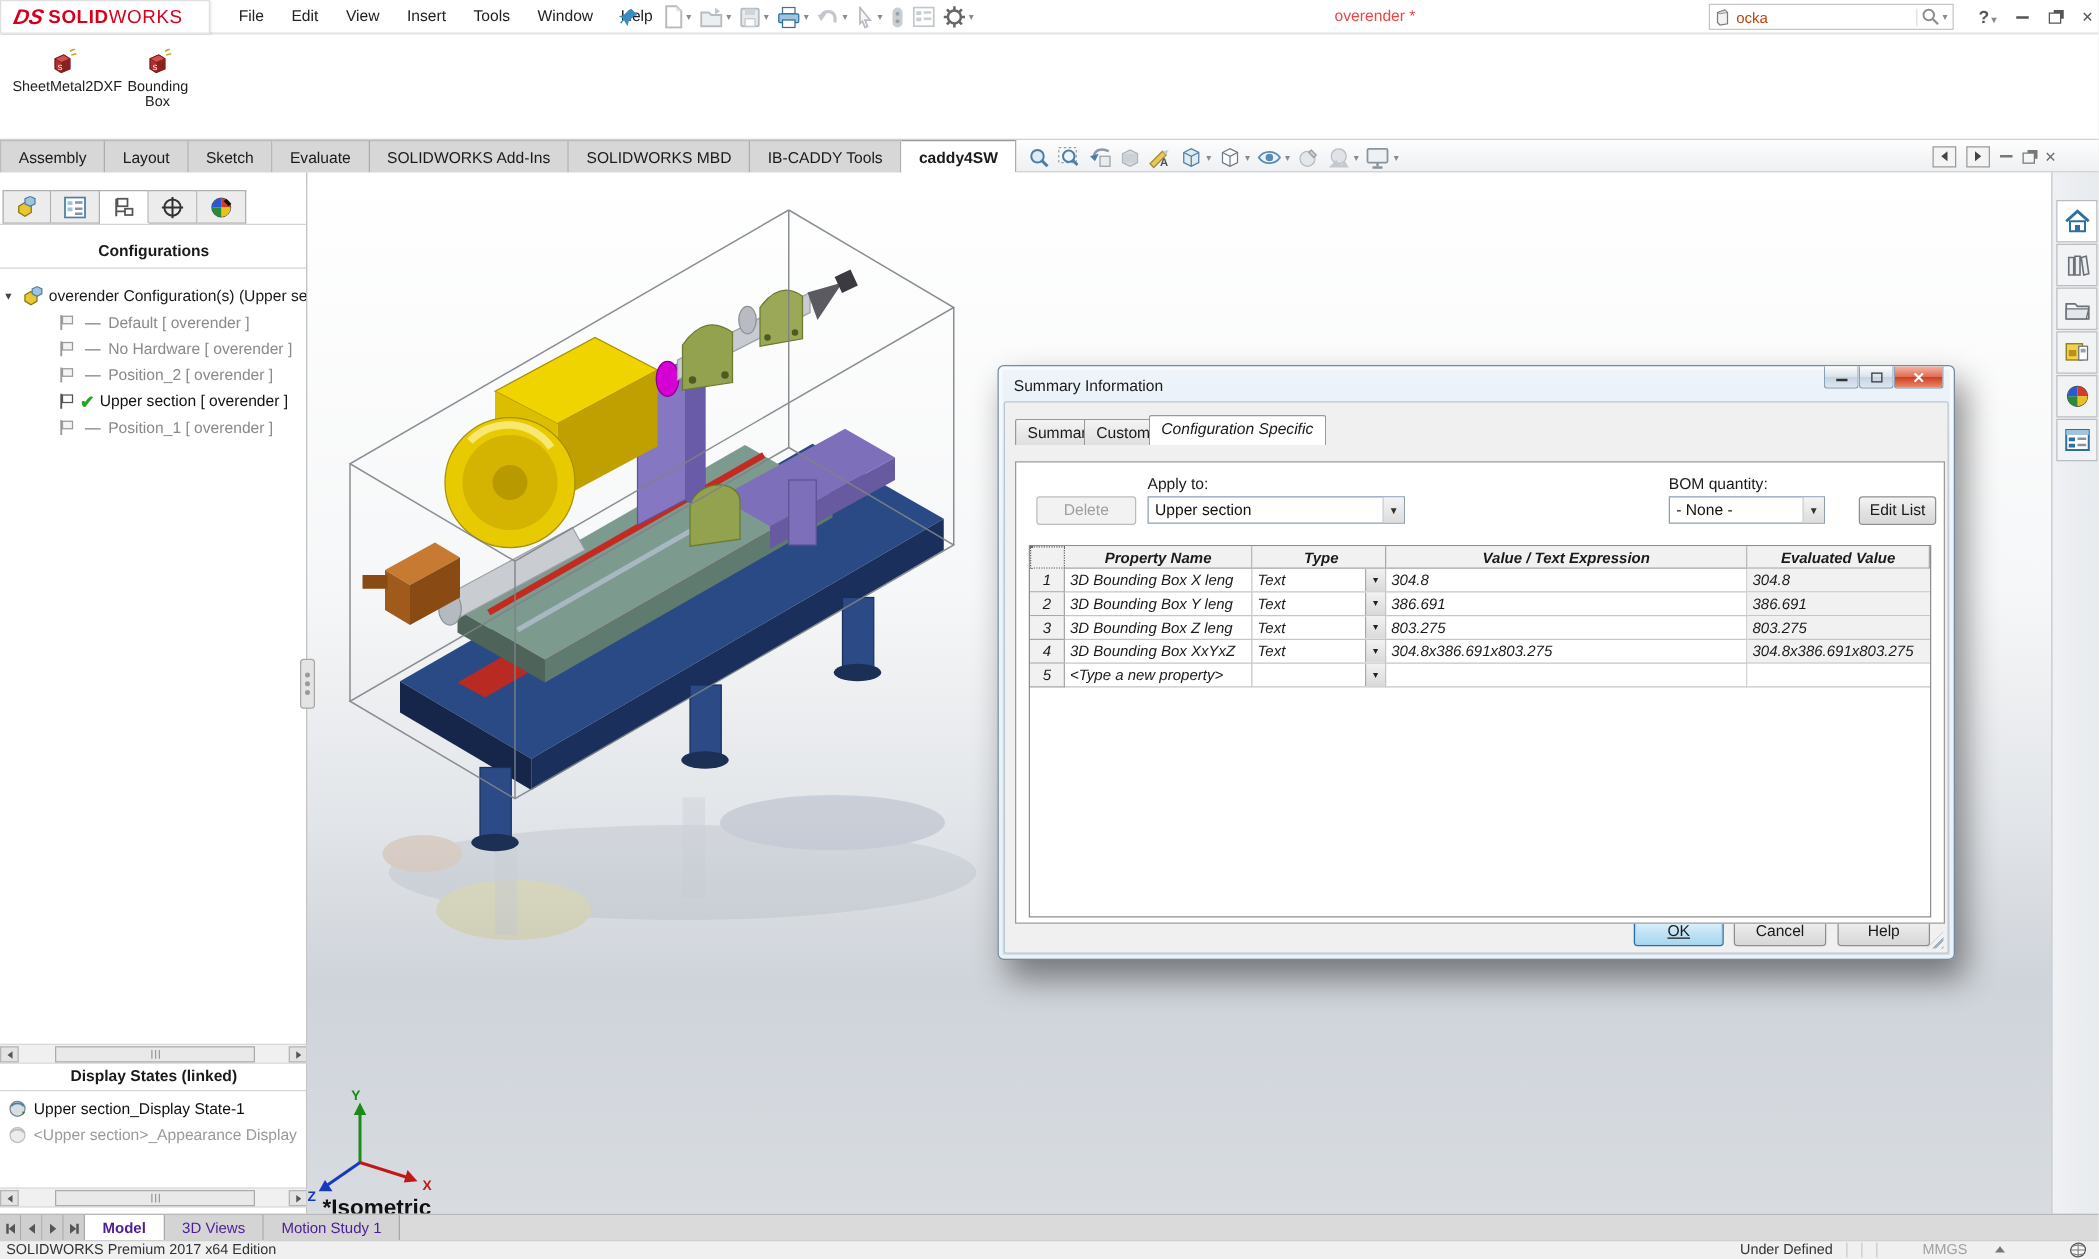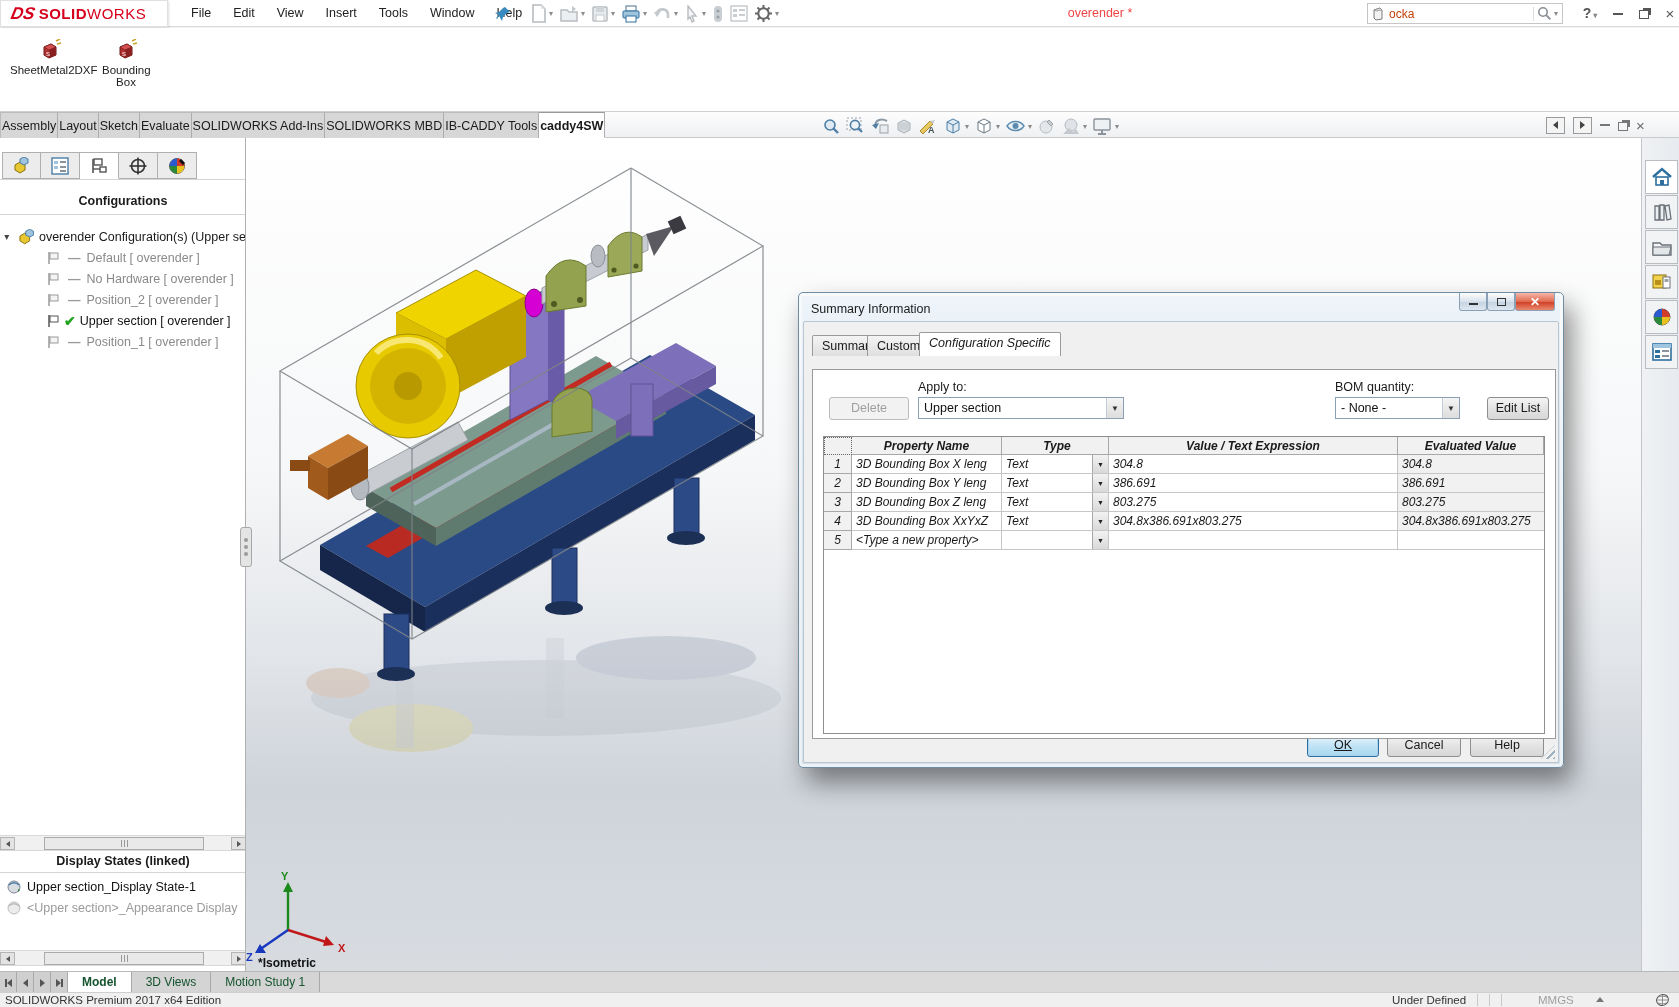--- a/index.html
+++ b/index.html
@@ -32,21 +32,21 @@
   
   .macro-bar { position:absolute; left:0; top:28px; width:1679px; height:84px; background:#ffffff; border-bottom:1px solid #d0d0d0; }
   .macro-btn { position:absolute; top:8px; text-align:center; font-size:11.5px; color:#222; padding:3px 4px; cursor:default; }
   .macro-btn .mlabel { margin-top:3px; line-height:12px; }
   .macro-btn svg { display:block; margin:0 auto; }
   #macro1 { left:6px; width:88px; } #macro2 { left:98px; width:56px; }
 
   
   .tabrow { position:absolute; left:0; top:112px; width:1679px; height:26px; background:linear-gradient(#fdfdfd,#eef0f3); border-bottom:1px solid #c9c9c9; }
   .rtabs { position:absolute; left:0; top:0; height:26px; display:flex; }
-  .rtab { height:26px; line-height:26px; padding:0 1px; font-size:12.5px; background:#d7d7d7; border-right:1px solid #adadad; border-top:1px solid #bcbcbc; color:#1a1a1a; cursor:default; }
+  .rtab { height:26px; line-height:26px; padding:0 14px; font-size:12.5px; background:#d7d7d7; border-right:1px solid #adadad; border-top:1px solid #bcbcbc; color:#1a1a1a; cursor:default; }
   .rtab:first-child { border-left:1px solid #bcbcbc; }
   .rtab.active { background:#ffffff; font-weight:bold; border-top:1px solid #9a9a9a; border-bottom:1px solid #ffffff; margin-bottom:-1px; }
   .panel-dot { position:absolute; left:117px; top:141px; width:7px; height:7px; border:1px solid #9a9a9a; border-radius:50%; background:#e8e8e8; }
 
   
   .headsup { position:absolute; left:822px; top:114px; height:24px; display:flex; align-items:center; gap:5px; }
   .hicon { display:flex; align-items:center; }
   .hicon svg { display:block; }
 
   
@@ -85,21 +85,21 @@
   .hs-thumb { position:absolute; left:44px; top:1px; width:160px; height:13px; background:#e9e9e9; border:1px solid #ababab; display:flex; align-items:center; justify-content:center; gap:2px; }
   .hs-thumb i { display:block; width:1px; height:7px; background:#9a9a9a; }
 
   .splitter-grip { position:absolute; left:240px; top:527px; width:12px; height:40px; background:#e4e4e4; border:1px solid #a8a8a8; border-radius:3px; display:flex; flex-direction:column; align-items:center; justify-content:center; gap:3px; z-index:5; }
   .splitter-grip i { width:4px; height:4px; background:#9a9a9a; border-radius:50%; display:block; }
 
   
   .viewport { position:absolute; left:246px; top:138px; width:1395px; height:833px;
     background:linear-gradient(180deg,#ffffff 0%,#f6f7f8 40%,#e2e5e9 62%,#cfd4da 78%,#d8dce1 100%); overflow:hidden; }
   .scene { position:absolute; left:0; top:0; }
-  .iso-label { position:absolute; left:12px; top:818px; font-weight:bold; font-size:12px; color:#111;text-align:right; }
+  .iso-label { position:absolute; left:12px; top:818px; font-weight:bold; font-size:18px; color:#111;text-align:right; }
   .triad { position:absolute; left:0px; top:730px; }
 
   
   .task-pane { position:absolute; left:1641px; top:138px; width:38px; height:833px; background:linear-gradient(90deg,#eff1f4,#e7eaee); border-left:1px solid #c3c7cb; }
   .tp-btn { position:absolute; left:3px; width:33px; height:34px; border:1px solid #b9bdc1; background:#f2f3f5; display:flex; align-items:center; justify-content:center; }
   .tp-btn.first { background:#ffffff; }
 
   
   .dialog { position:absolute; left:798px; top:292px; width:766px; height:476px;
     background:linear-gradient(#eef4fa,#dce6f0 30%,#d4dfe9); border:1px solid #6f8ca3;
@@ -135,21 +135,21 @@
   .ddbtn { position:absolute; right:0; top:0; width:16px; height:100%; background:linear-gradient(#f2f2f2,#d9d9d9); border-left:1px solid #a8a8a8; display:flex; align-items:center; justify-content:center; font-size:7px; color:#222; }
   .prow .pcell.c4.white { background:#ffffff; }
   .resize-grip { position:absolute; right:3px; bottom:3px; width:14px; height:14px;
     background:repeating-linear-gradient(135deg, transparent 0 3px, #9fb2c2 3px 5px); clip-path:polygon(100% 0,100% 100%,0 100%); }
 
   
   .bottom-tabs { position:absolute; left:0; top:971px; width:1679px; height:21px; background:#dadada; border-top:1px solid #b8b8b8; display:flex; align-items:stretch; }
   .nav-btns { display:flex; }
   .nav-btn { width:17px; height:21px; background:#cfcfcf; border-right:1px solid #aaaaaa; display:flex; align-items:center; justify-content:center; }
   .nav-btn .bar { width:2px; height:8px; background:#555; }
-  .btab { padding:0 14px; line-height:21px; font-size:12px; background:#d4d4d4; border-right:1px solid #a8a8a8; color:#14532d; }
+  .btab { padding:0 14px; line-height:21px; font-size:12px; background:#d4d4d4; border-right:1px solid #a8a8a8; color:#4c1d95; }
   .btab.active { background:#ffffff; font-weight:bold; }
   .statusbar { position:absolute; left:0; top:992px; width:1679px; height:15px; background:#f0f0f0; border-top:1px solid #cfcfcf; font-size:11.5px; color:#333; }
   .sb-left { position:absolute; left:5px; top:1px; }
   .sb-state { position:absolute; left:1392px; top:1px; }
   .sb-sep { position:absolute; top:1px; width:1px; height:12px; background:#c9c9c9; }
   .sb-units { position:absolute; left:1538px; top:1px; color:#a0a0a0; }
   .sb-caret { position:absolute; left:1596px; top:4px; width:0; height:0; border-left:4px solid transparent; border-right:4px solid transparent; border-bottom:5px solid #777; }
   .sb-icon { position:absolute; left:1655px; top:0px; }
 </style>
 </head>

